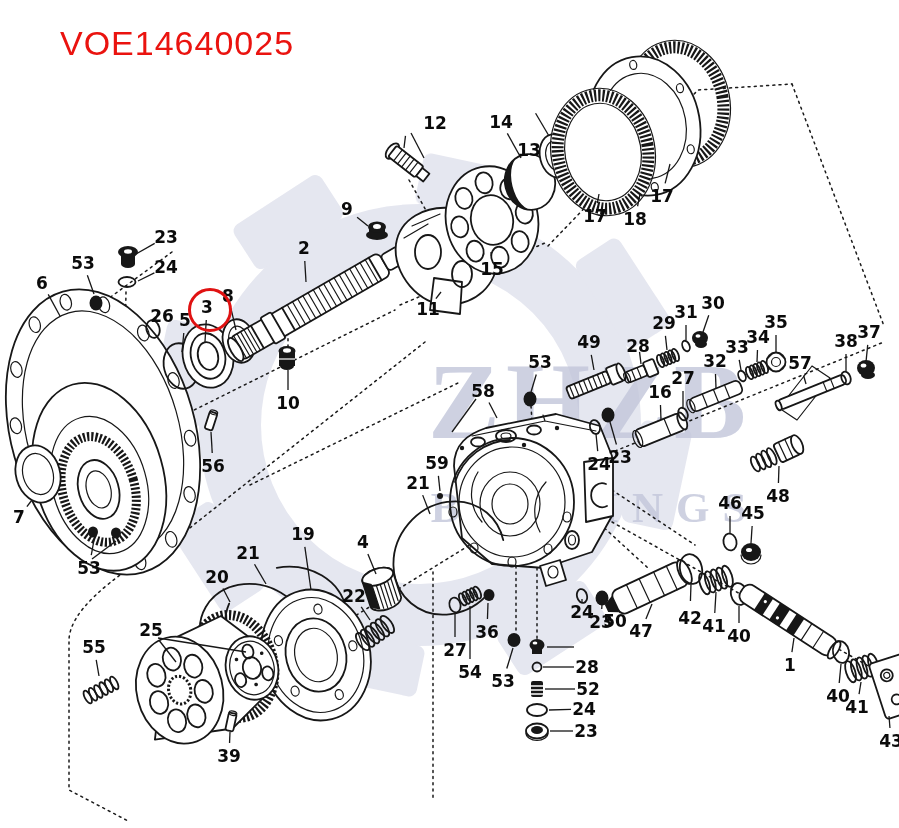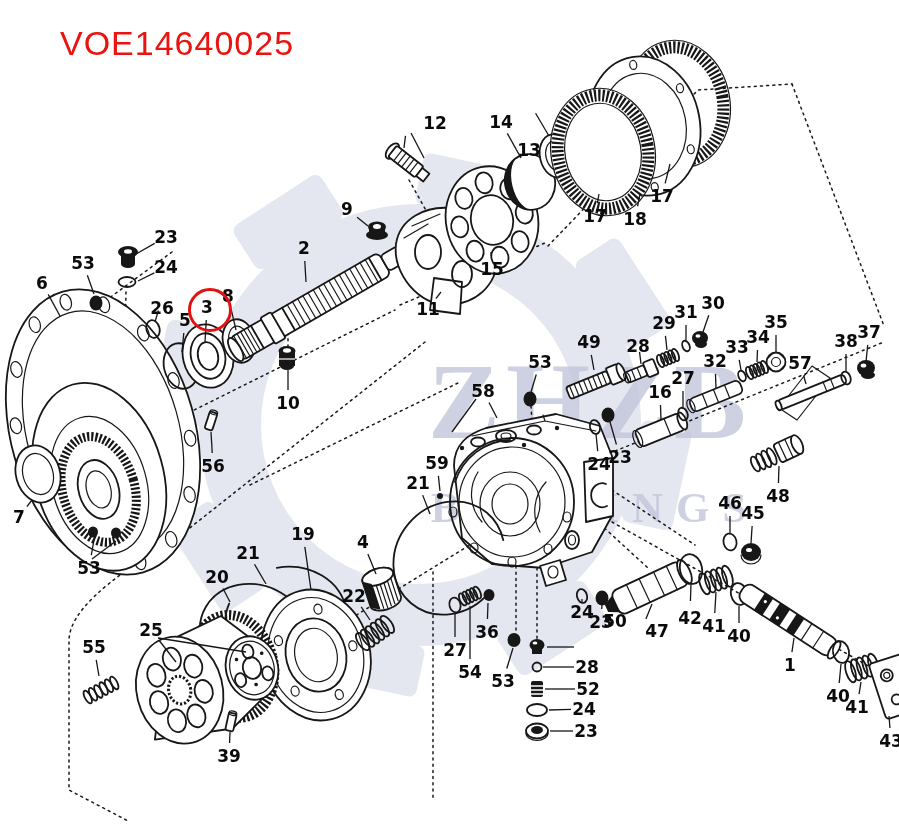--- a/index.html
+++ b/index.html
@@ -554,21 +554,21 @@
       <line x1="582" y1="599" x2="582" y2="602" class="ldr"></line>
       <line x1="601.7211102550928" y1="609.0200154083296" x2="602" y2="604" class="ldr"></line>
       <line x1="91.28527830028754" y1="555.2024415183897" x2="94" y2="540" class="ldr"></line>
     </svg>
 
   <div id="label-layer">
       <div class="part-label" style="left: 166px; top: 237px;">23</div>
       <div class="part-label" style="left: 166px; top: 267px;">24</div>
       <div class="part-label" style="left: 83px; top: 263px;">53</div>
       <div class="part-label" style="left: 42px; top: 283px;">6</div>
-      <div class="part-label" style="left: 162px; top: 308px;">26</div>
+      <div class="part-label" style="left: 162px; top: 316px;">26</div>
       <div class="part-label" style="left: 185px; top: 320px;">5</div>
       <div class="part-label" style="left: 207px; top: 307px;">3</div>
       <div class="part-label" style="left: 228px; top: 296px;">8</div>
       <div class="part-label" style="left: 304px; top: 248px;">2</div>
       <div class="part-label" style="left: 347px; top: 209px;">9</div>
       <div class="part-label" style="left: 407px; top: 123px; margin-left: 28px;">12</div>
       <div class="part-label" style="left: 501px; top: 122px;">14</div>
       <div class="part-label" style="left: 529px; top: 102px; margin-top: 48px;">13</div>
       <div class="part-label" style="left: 595px; top: 216px;">17</div>
       <div class="part-label" style="left: 635px; top: 219px;">18</div>
@@ -597,21 +597,21 @@
       <div class="part-label" style="left: 660px; top: 392px;">16</div>
       <div class="part-label" style="left: 683px; top: 378px;">27</div>
       <div class="part-label" style="left: 599px; top: 464px;">24</div>
       <div class="part-label" style="left: 620px; top: 457px;">23</div>
       <div class="part-label" style="left: 778px; top: 496px;">48</div>
       <div class="part-label" style="left: 730px; top: 503px;">46</div>
       <div class="part-label" style="left: 753px; top: 513px;">45</div>
       <div class="part-label" style="left: 690px; top: 618px;">42</div>
       <div class="part-label" style="left: 714px; top: 626px;">41</div>
       <div class="part-label" style="left: 739px; top: 636px;">40</div>
-      <div class="part-label" style="left: 657px; top: 631px; text-align: right;">47</div>
+      <div class="part-label" style="left: 641px; top: 631px; text-align: right;">47</div>
       <div class="part-label" style="left: 790px; top: 665px;">1</div>
       <div class="part-label" style="left: 838px; top: 696px;">40</div>
       <div class="part-label" style="left: 857px; top: 707px;">41</div>
       <div class="part-label" style="left: 891px; top: 741px;">43</div>
       <div class="part-label" style="left: 303px; top: 534px;">19</div>
       <div class="part-label" style="left: 363px; top: 542px;">4</div>
       <div class="part-label" style="left: 248px; top: 553px;">21</div>
       <div class="part-label" style="left: 217px; top: 577px;">20</div>
       <div class="part-label" style="left: 354px; top: 596px;">22</div>
       <div class="part-label" style="left: 151px; top: 630px;">25</div>

